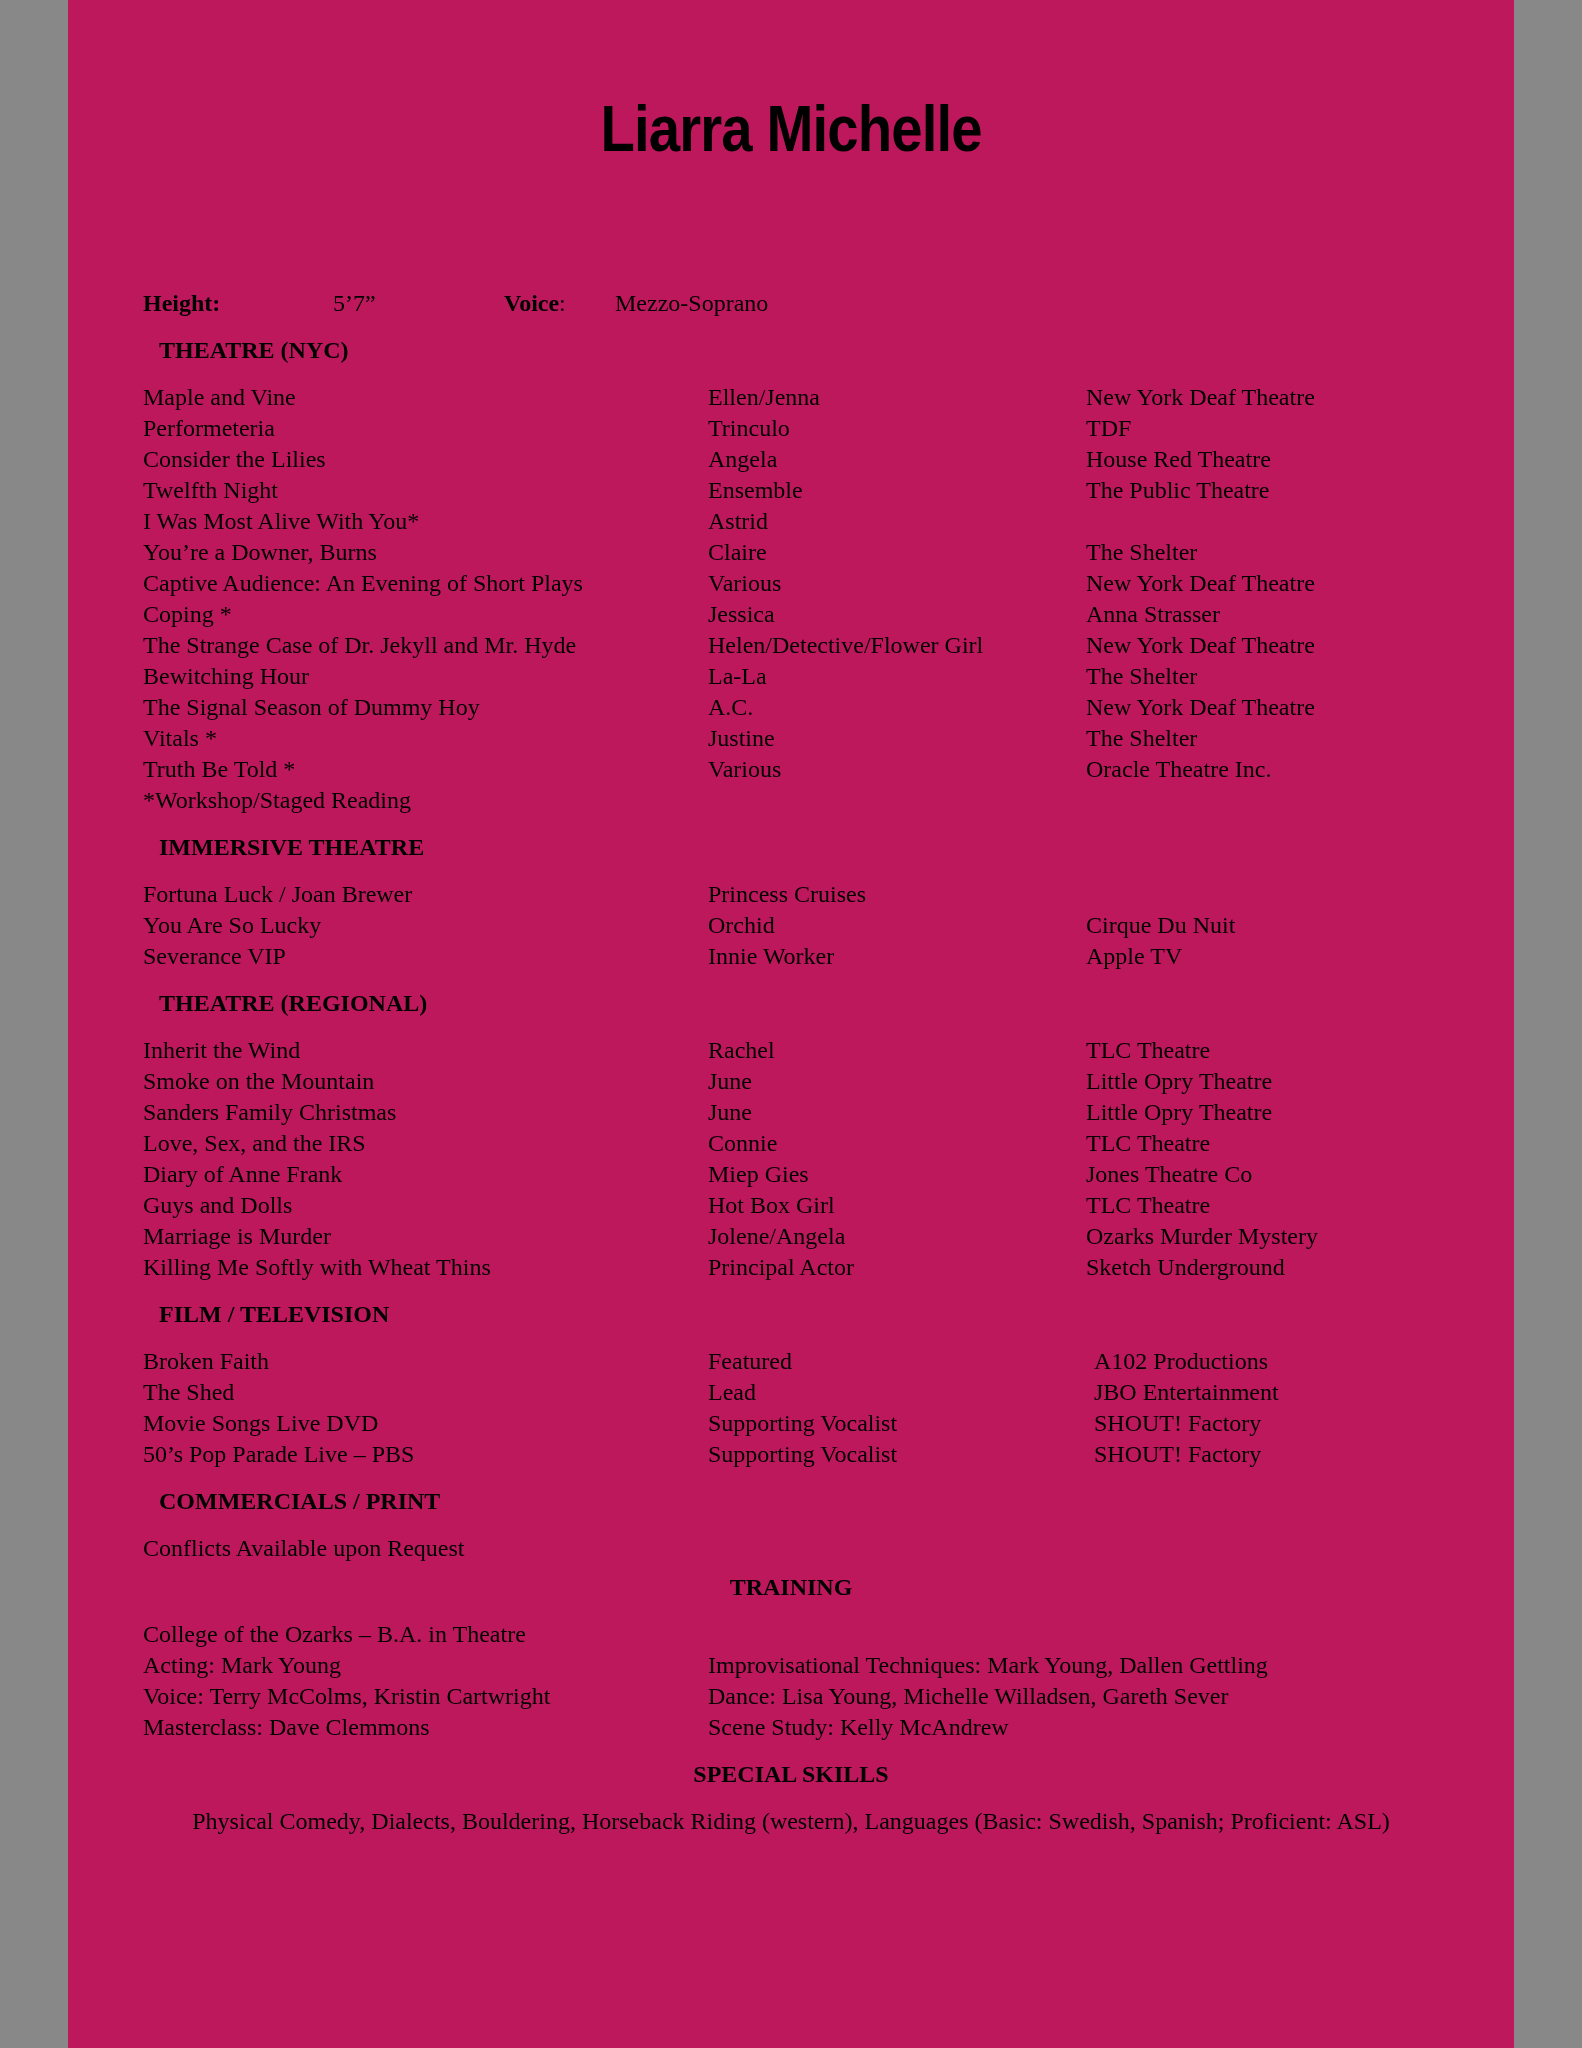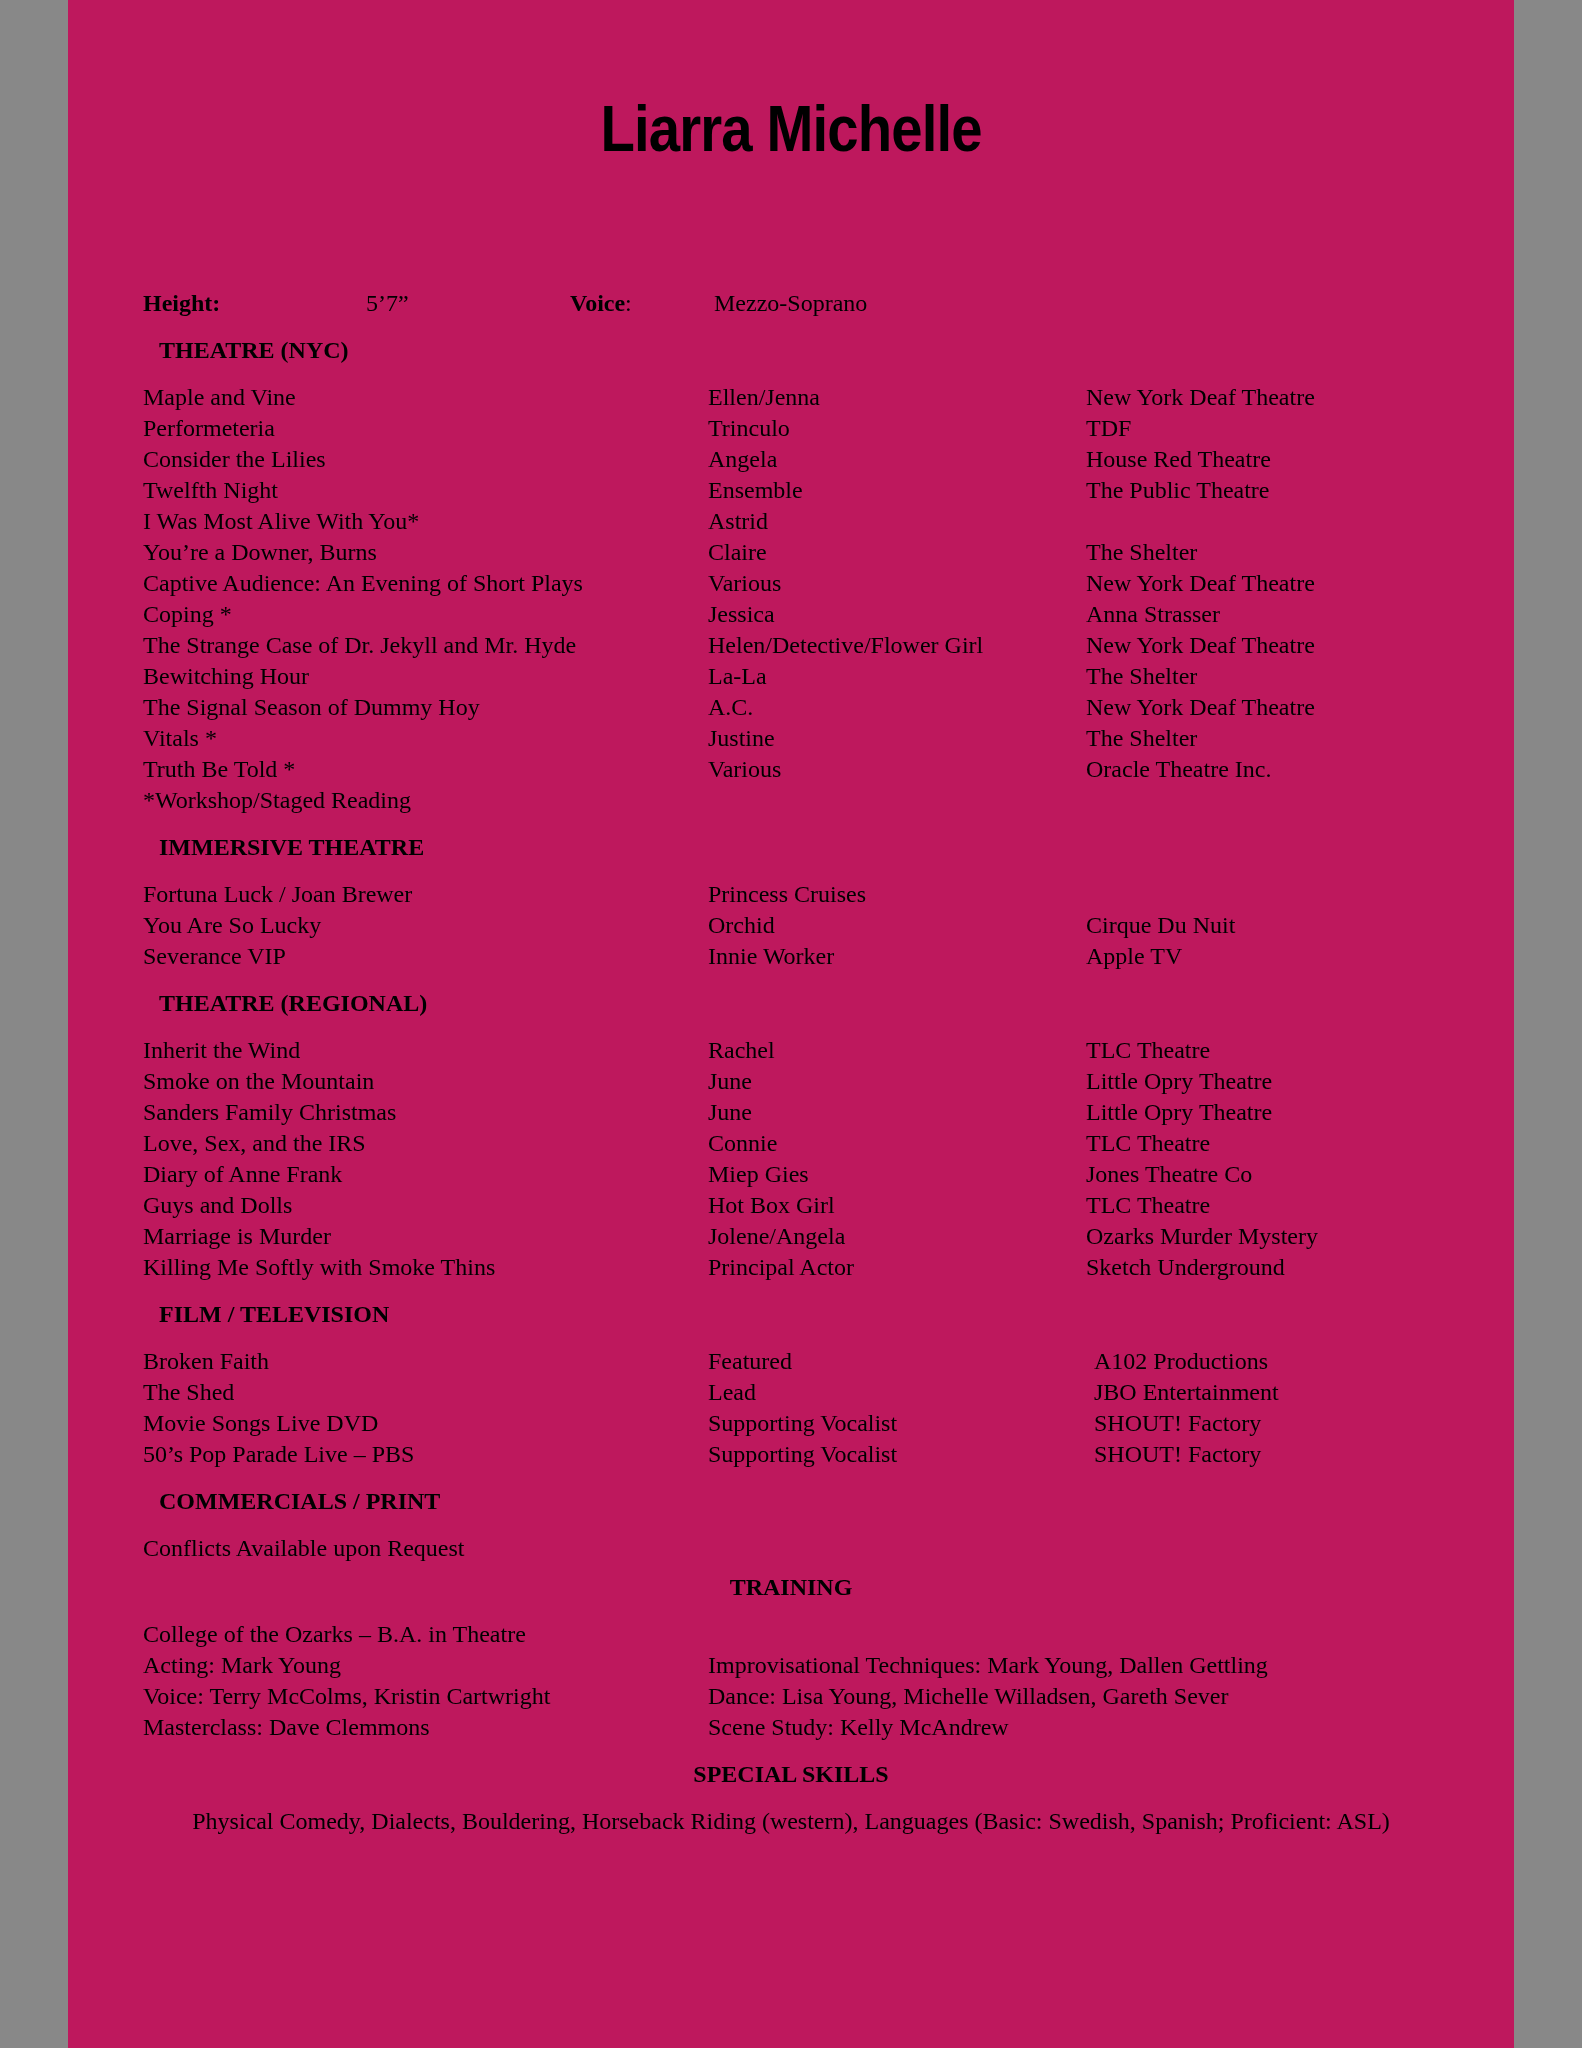--- a/index.html
+++ b/index.html
@@ -26,21 +26,20 @@
     letter-spacing:-1px;
     transform:scaleX(0.88);
     transform-origin:50% 50%;
     white-space:nowrap;
   }
 
   .stats {
     margin-top:126px;
     display:grid;
     grid-template-columns:190px 171px 111px 1fr;
-    gap:33px;
   }
   .bold { font-weight:700; }
 
   h2.sec {
     font-size:24px;
     line-height:31px;
     font-weight:700;
     margin:16px;
   }
   .sec-nyc        { margin-top:36px; }
@@ -231,21 +230,21 @@
           <span class="c3">TLC Theatre</span>
         </div>
 
         <div class="row">
           <span class="c1">Marriage is Murder</span>
           <span class="c2">Jolene/Angela</span>
           <span class="c3">Ozarks Murder Mystery</span>
         </div>
 
         <div class="row">
-          <span class="c1">Killing Me Softly with Smoke Thins</span>
+          <span class="c1">Killing Me Softly with Wheat Thins</span>
           <span class="c2">Principal Actor</span>
           <span class="c3">Sketch Underground</span>
         </div>
       </div>
 
     <h2 class="sec sec-film">FILM / TELEVISION</h2>
     <div class="rows rows-tight film-rows">
 
         <div class="row">
           <span class="c1">Broken Faith</span>

